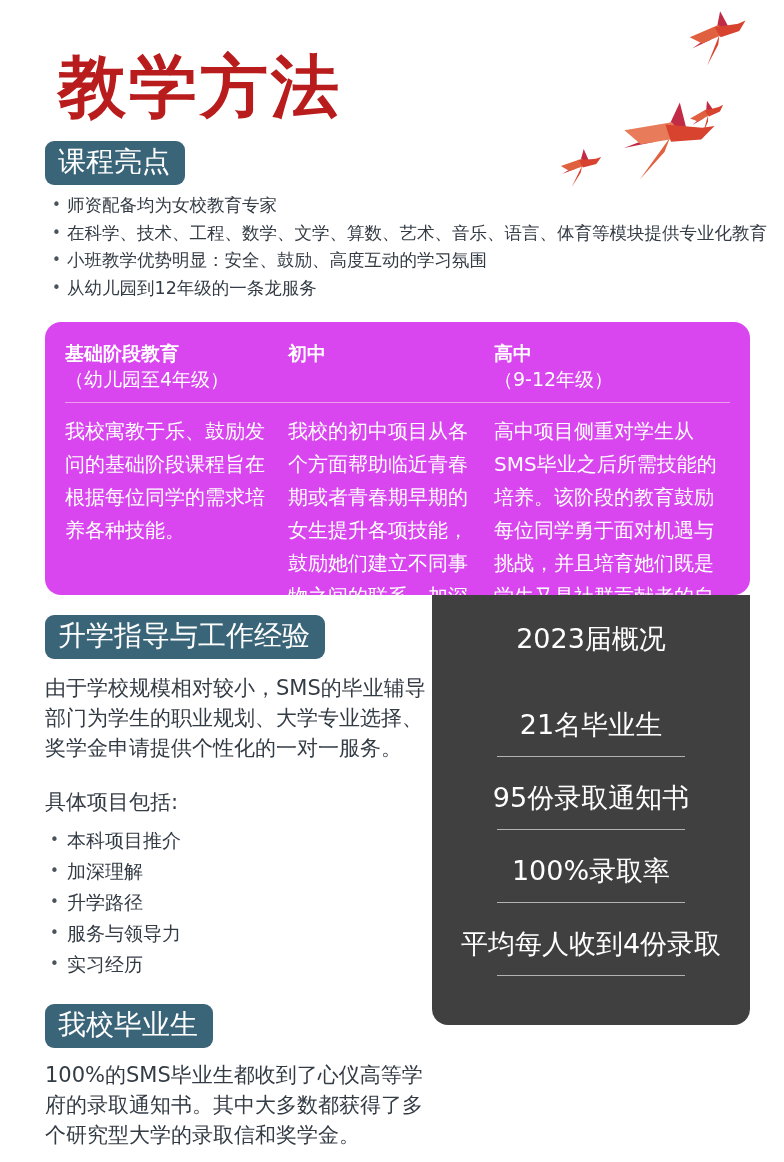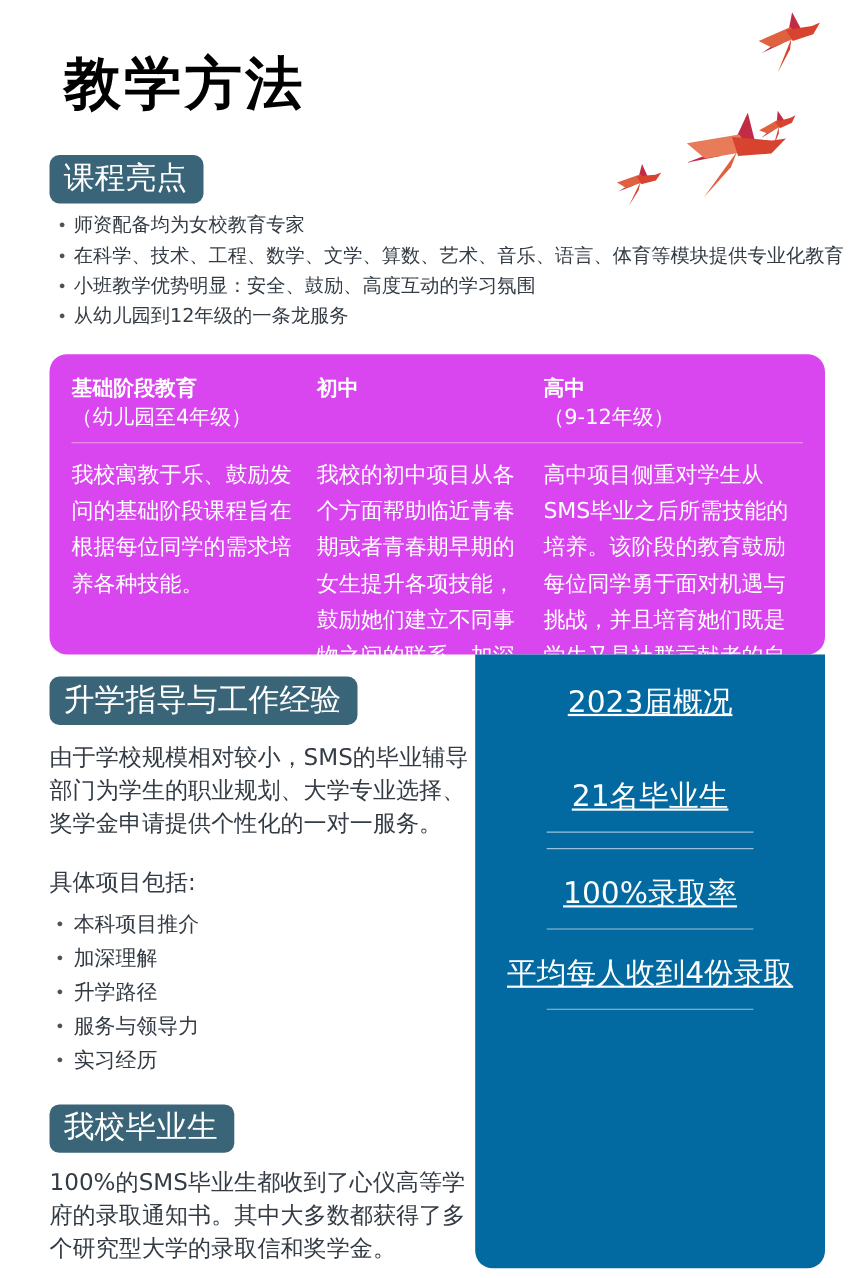--- a/index.html
+++ b/index.html
@@ -11,22 +11,22 @@
   .page {
     position:relative;
     width:784px; height:1162px;
     background:#ffffff;
     overflow:hidden;
   }
 
   
   .page-title {
     position:absolute; left:58px; top:42px;
-    font-size:52px; font-weight:600; letter-spacing:3px;
-    color:#000000;
+    font-size:68px; font-weight:600; letter-spacing:3px;
+    color:#b91c1c;
   }
 
   
   .badge {
     display:inline-block;
     background:#3a6478; color:#ffffff;
     font-size:28px; line-height:1;
     padding:7px 15px 9px 13px;
     border-radius:9px;
   }
@@ -67,24 +67,24 @@
     margin:10px 5px 12px 0;
   }
   .stage-body {
     font-size:20px; line-height:33px;
     padding-right:14px;
   }
 
   
   .stats-panel {
     position:absolute; left:432px; top:595px;
-    width:318px; height:558px;
-    background:#0369a1;
+    width:318px; height:430px;
+    background:#404040;
     border-radius:0 0 16px 16px;
-    color:#ffffff; text-align:center;text-decoration:underline;
+    color:#ffffff; text-align:center;
   }
   .panel-title { margin-top:27px; font-size:27px; line-height:34px; }
   .stat { font-size:27px; line-height:34px; }
   .stat-first { margin-top:52px; }
   .stat-next  { margin-top:24px; }
   .stat-divider {
     border:none; border-top:1.5px solid rgba(255,255,255,0.6);
     width:188px; margin:14px auto 0 auto;
   }
 
@@ -179,20 +179,21 @@
       <div class="stage-body">高中项目侧重对学生从SMS毕业之后所需技能的培养。该阶段的教育鼓励每位同学勇于面对机遇与挑战，并且培育她们既是学生又是社群贡献者的自我意识。</div>
     </div>
   </div>
 
   <div class="stats-panel">
     <div class="panel-title">2023届概况</div>
 
     <div class="stat stat-first">21名毕业生</div>
     <hr class="stat-divider">
 
+    <div class="stat stat-next">95份录取通知书</div>
     <hr class="stat-divider">
 
     <div class="stat stat-next">100%录取率</div>
     <hr class="stat-divider">
 
     <div class="stat stat-next">平均每人收到4份录取</div>
     <hr class="stat-divider">
 
   </div>
 

